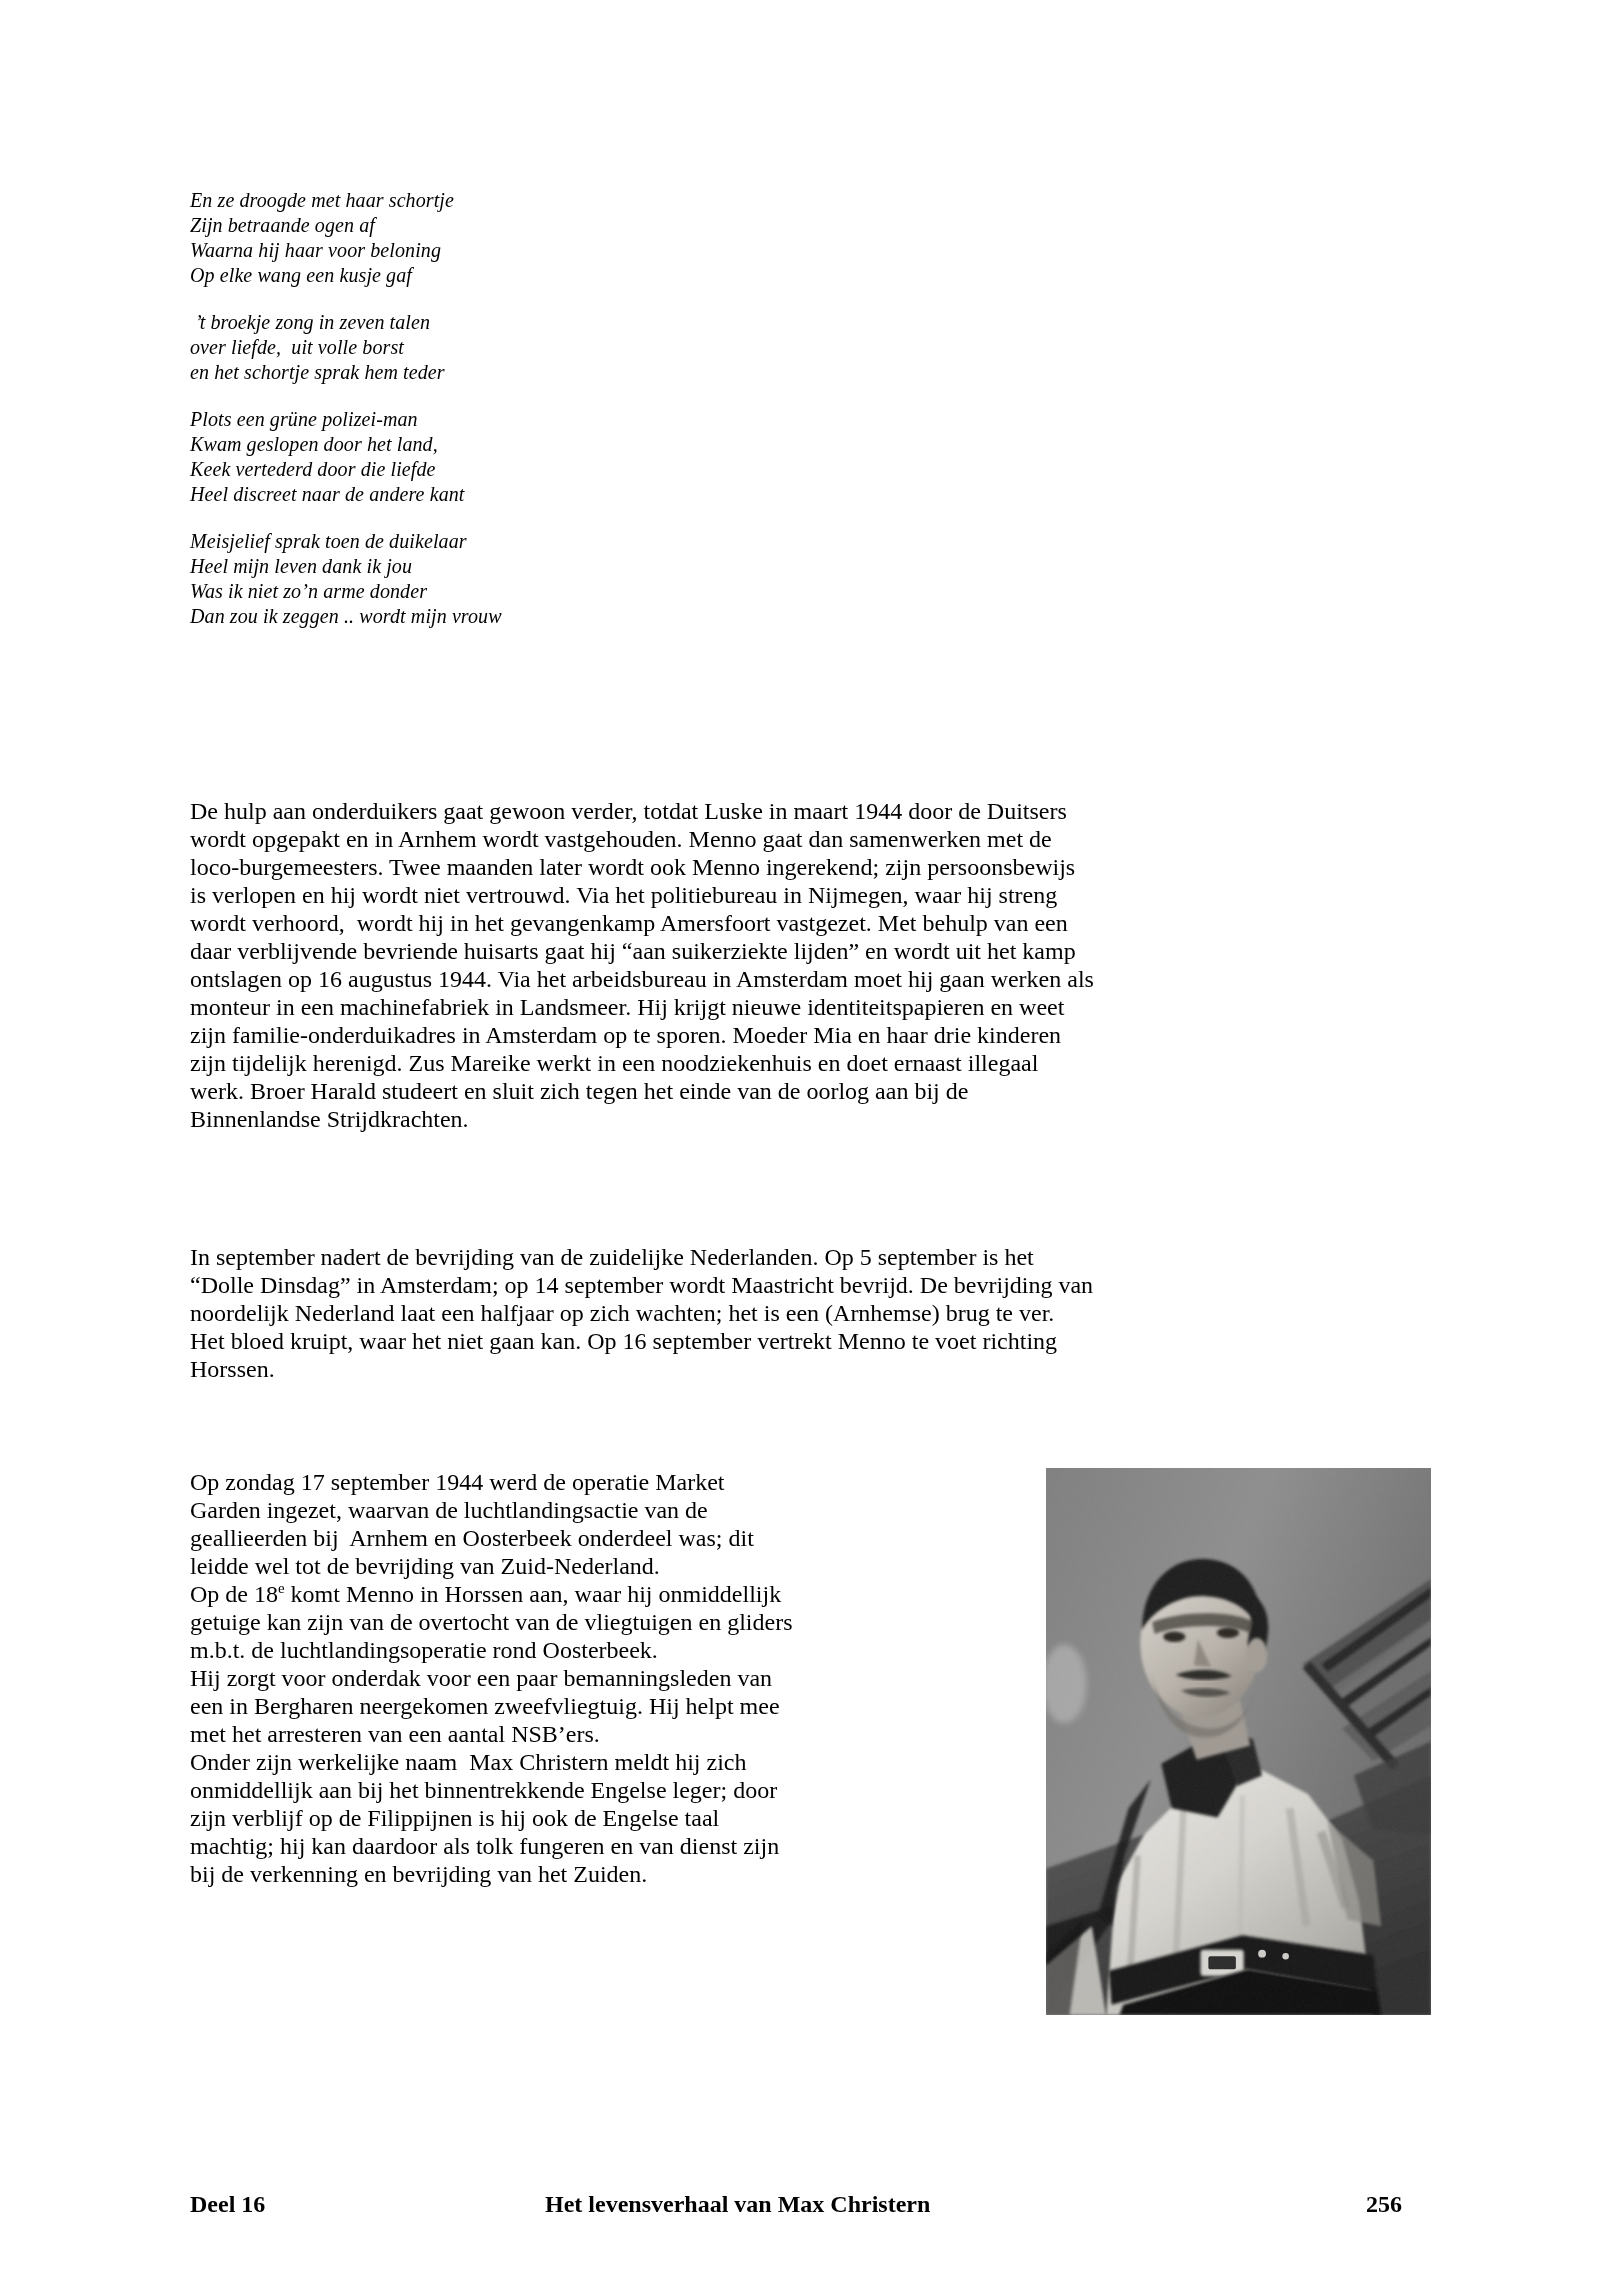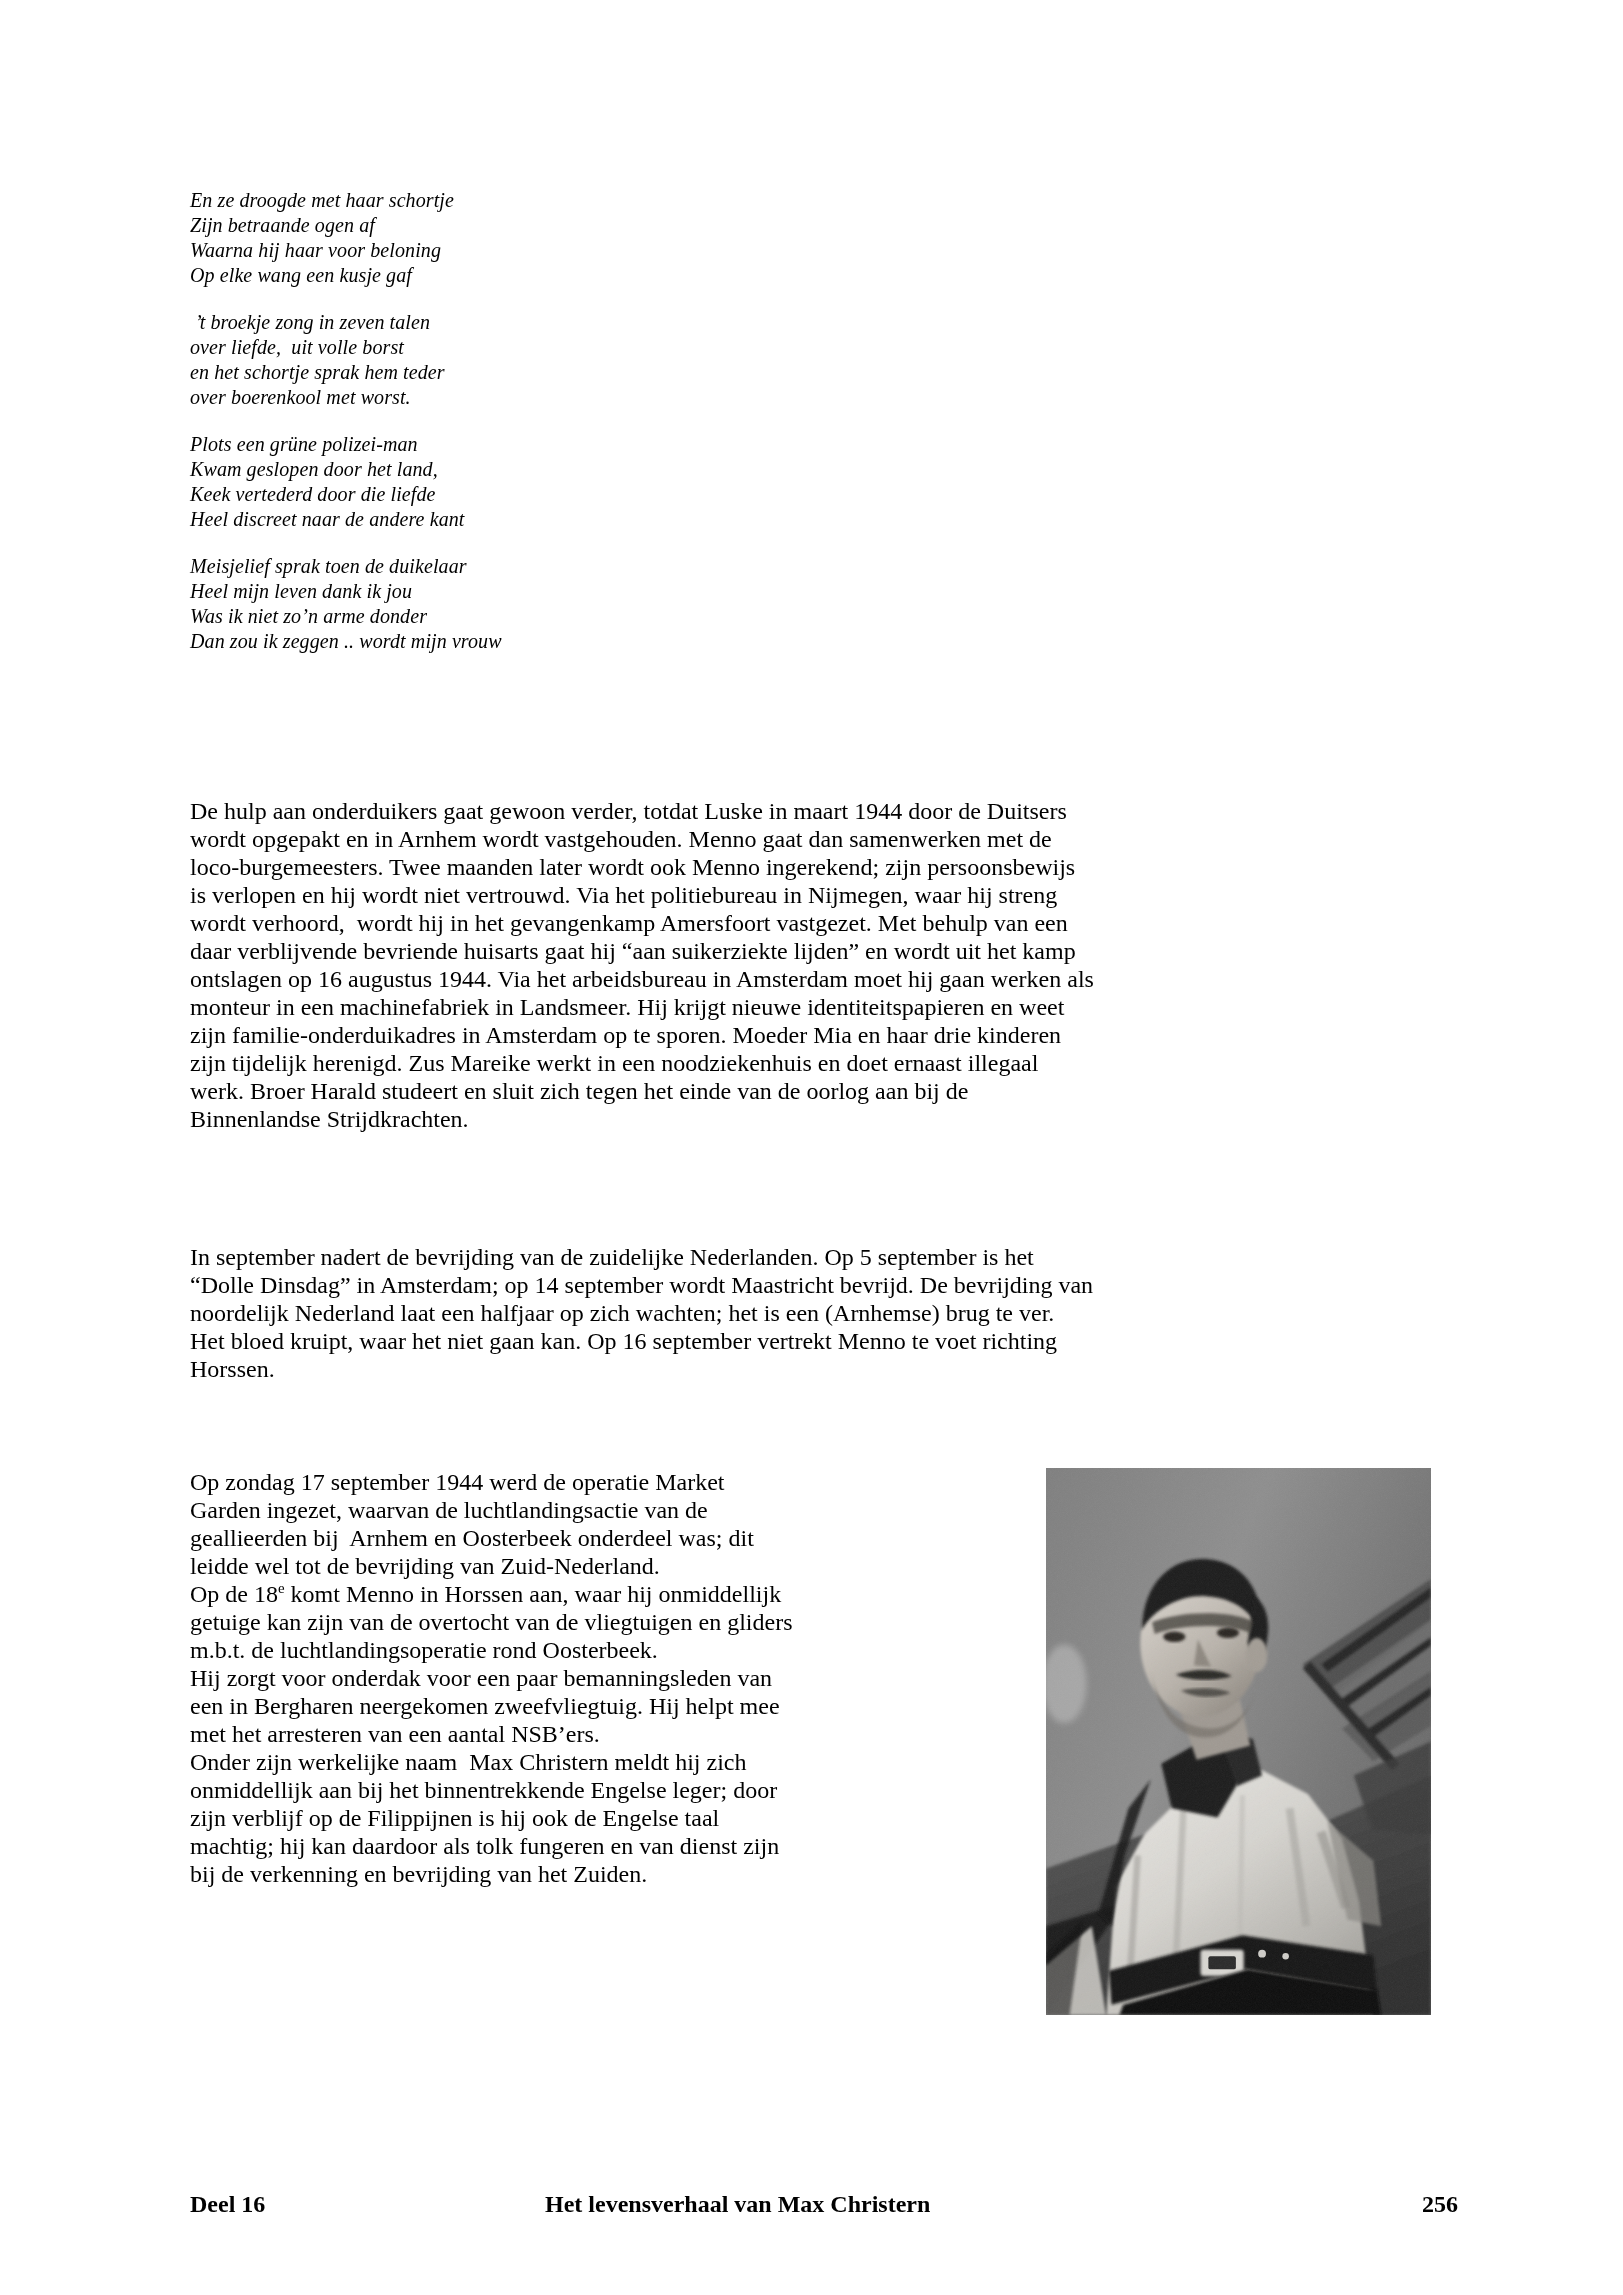--- a/index.html
+++ b/index.html
@@ -89,41 +89,40 @@
     left: 190px;
     top: 2159px;
     width: 1268px;
     font-size: 24px;
     font-weight: bold;
     display: flex;
     align-items: baseline;
   }
   .footer .f-left  { width: 190px; text-align: left; }
   .footer .f-center{ flex: 1 1 auto; text-align: left; padding-left: 165px; margin-top: 32px; }
-  .footer .f-right { width: 92px; text-align: right; }
+  .footer .f-right { width: 92px; }
 </style>
 </head>
 <body>
 
 <div class="page">
 
   <div class="poem">
 
     <div class="stanza">
       <div class="pline">En ze droogde met haar schortje</div>
       <div class="pline">Zijn betraande ogen af</div>
       <div class="pline">Waarna hij haar voor beloning</div>
       <div class="pline">Op elke wang een kusje gaf</div>
     </div>
 
     <div class="stanza">
       <div class="pline"> ’t broekje zong in zeven talen</div>
       <div class="pline">over liefde,  uit volle borst</div>
       <div class="pline">en het schortje sprak hem teder</div>
-      <div class="pline">over boerenkool met worst.</div>
     </div>
 
     <div class="stanza">
       <div class="pline">Plots een grüne polizei-man</div>
       <div class="pline">Kwam geslopen door het land,</div>
       <div class="pline">Keek vertederd door die liefde</div>
       <div class="pline">Heel discreet naar de andere kant</div>
     </div>
 
     <div class="stanza">

